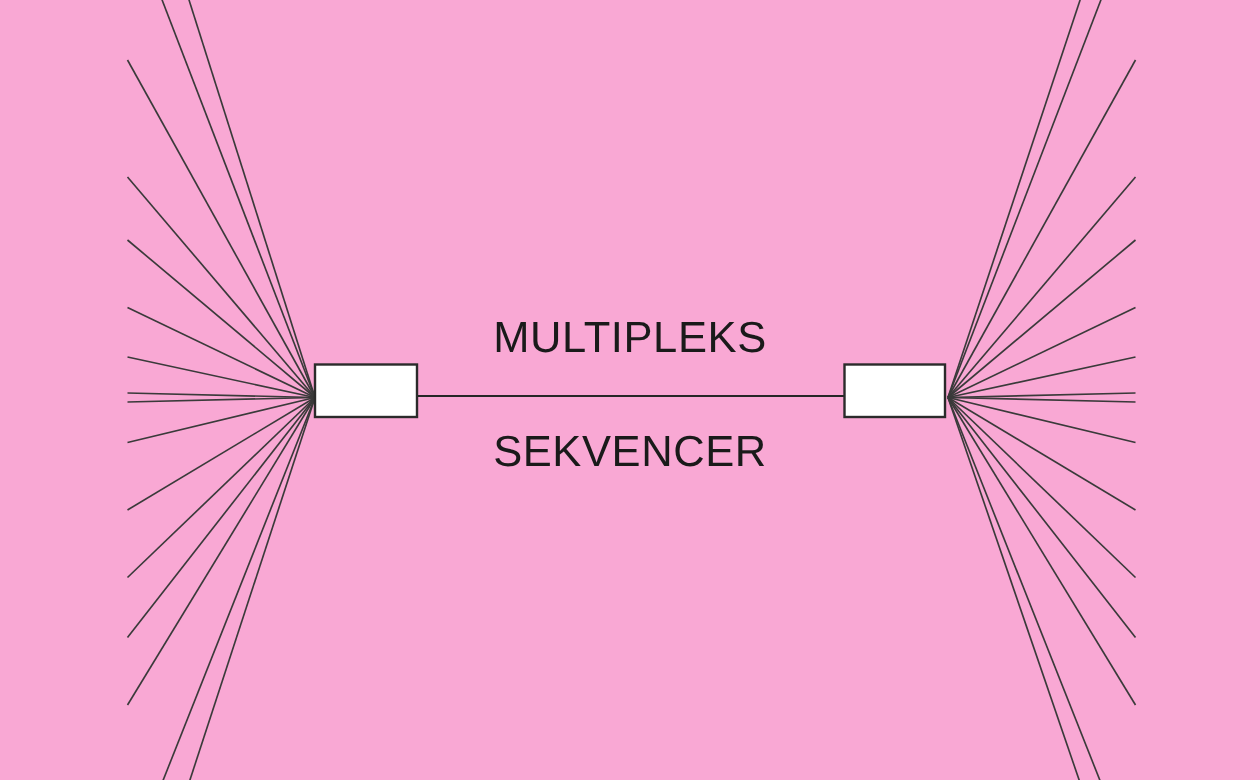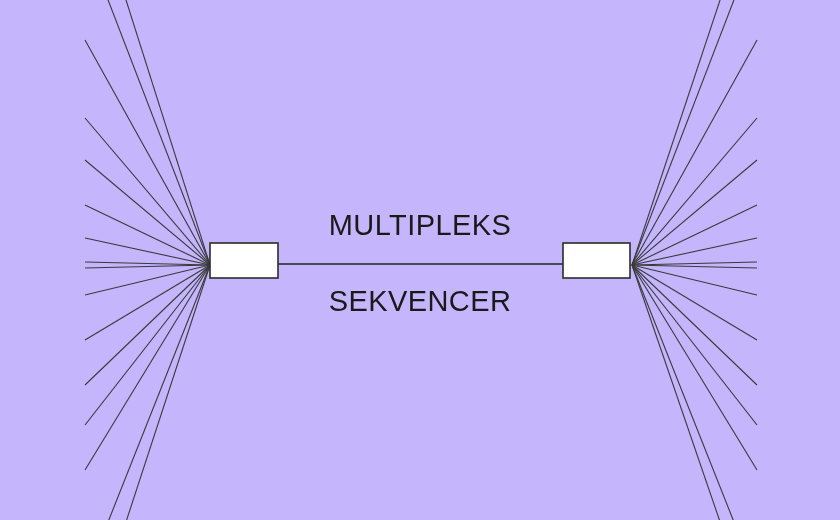--- a/index.html
+++ b/index.html
@@ -48,21 +48,21 @@
     font-weight: 400;
     fill: #1a1a1a;
     letter-spacing: 0.4px;
     text-anchor: middle;
     dominant-baseline: middle;
   }
 </style>
 </head>
 <body>
 
-<div id="diagram-root" style="background: #c4b5fd;">
+<div id="diagram-root" style="background: #f9a8d4;">
   <svg id="diagram-svg" viewBox="0 0 840 520" xmlns="http://www.w3.org/2000/svg">
     <g id="left-fan-group">
         <line class="fan-line" x1="210" y1="265" x2="85" y2="-60" style="stroke: rgb(58, 58, 58);"></line>
         <line class="fan-line" x1="210" y1="265" x2="107" y2="-60" style="stroke: rgb(58, 58, 58);"></line>
         <line class="fan-line" x1="210" y1="265" x2="85" y2="40" style="stroke: rgb(58, 58, 58);"></line>
         <line class="fan-line" x1="210" y1="265" x2="85" y2="118" style="stroke: rgb(58, 58, 58);"></line>
         <line class="fan-line" x1="210" y1="265" x2="85" y2="160" style="stroke: rgb(58, 58, 58);"></line>
         <line class="fan-line" x1="210" y1="265" x2="85" y2="205" style="stroke: rgb(58, 58, 58);"></line>
         <line class="fan-line" x1="210" y1="265" x2="85" y2="238" style="stroke: rgb(58, 58, 58);"></line>
         <line class="fan-line" x1="210" y1="265" x2="85" y2="262" style="stroke: rgb(58, 58, 58);"></line>

